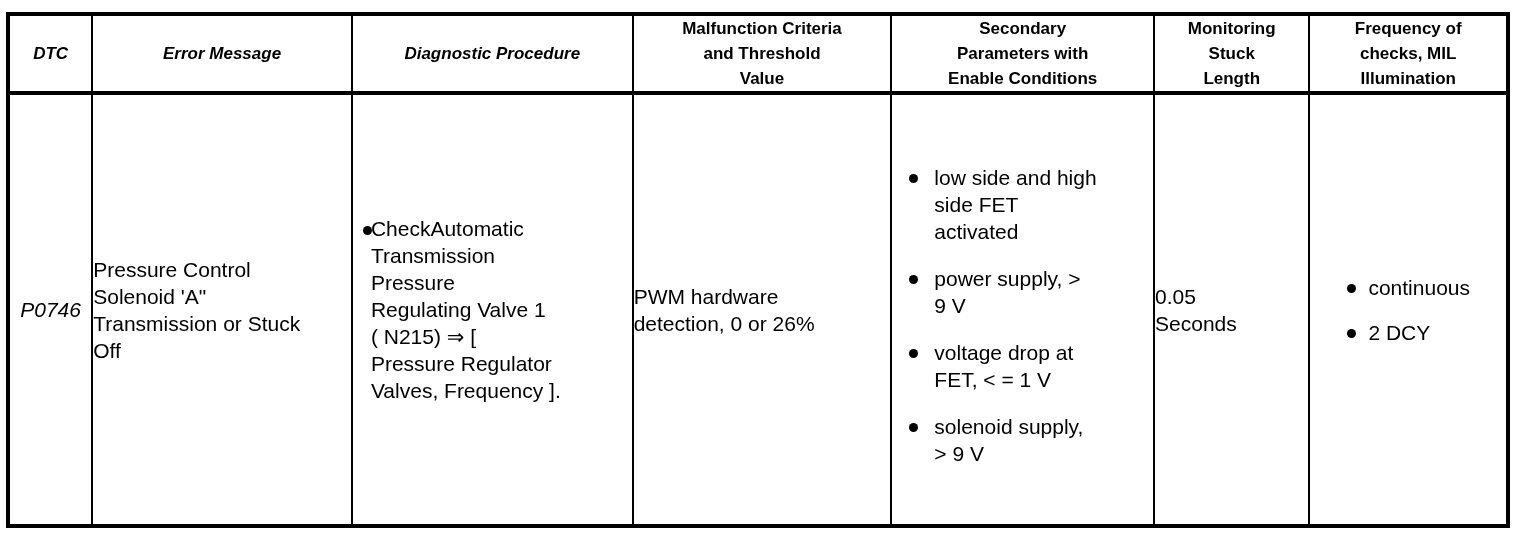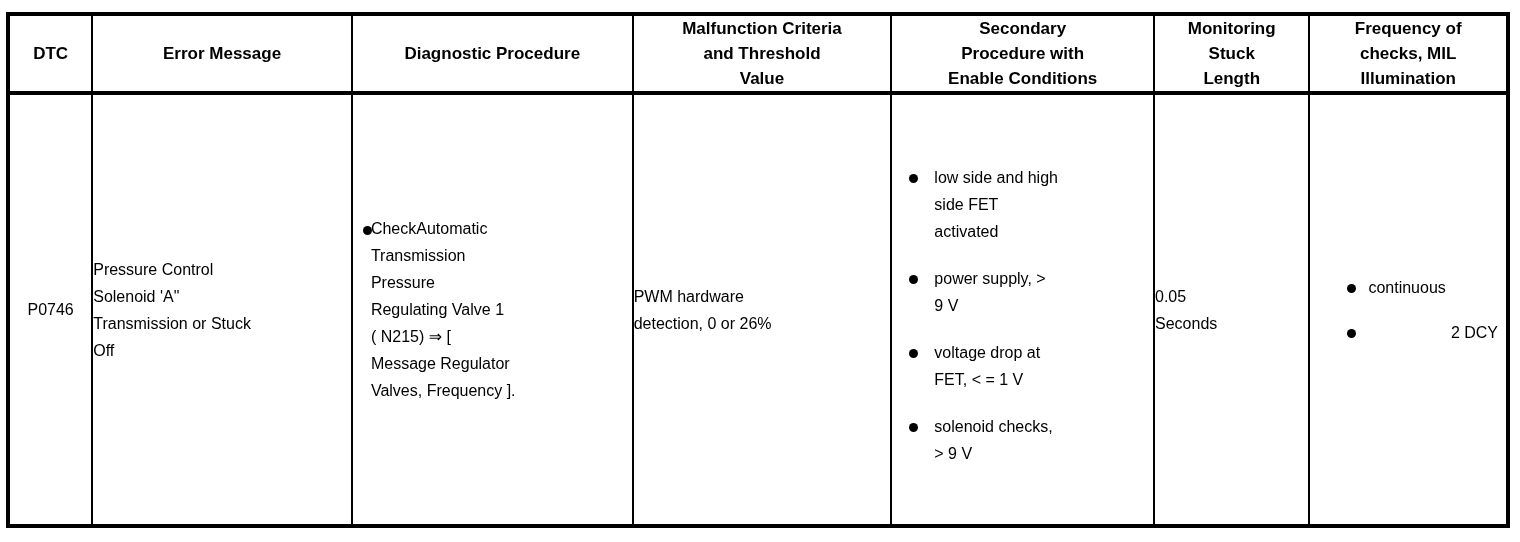--- a/index.html
+++ b/index.html
@@ -43,39 +43,40 @@
   thead th {
     border-bottom: 4px solid #000;
     font-weight: bold;
     text-align: center;
     font-size: 17px;
     line-height: 25px;
     padding: 6px 6px;
   }
 
   tbody td {
-    font-size: 16px;
+    font-size: 21px;
     line-height: 27px;
   }
 
   
   .c-dtc       { width: 84px;  }
   .c-err       { width: 259px; }
   .c-diag      { width: 280px; }
   .c-crit      { width: 258px; }
   .c-sec       { width: 262px; }
   .c-time      { width: 155px; }
   .c-freq      { width: 198px; }
 
   
   .cell-pad      { padding: 0 10px; }
   .cell-center   { text-align: center; }
 
   .txt-block {
     display: block;
+    font-style: italic;
   }
   .txt-line {
     display: block;
     white-space: pre;
   }
 
   
   .va-top { vertical-align: top; }
   .va-mid { vertical-align: middle; }
 
@@ -107,21 +108,21 @@
 
   
   .sec-wrap { padding: 12px 8px 0 8px; }
   ul.sec-list > li { margin-bottom: 20px; }
   ul.sec-list > li:last-child { margin-bottom: 0; }
   ul.sec-list > li::before { left: 9px; top: 10px; }
 
   
   .freq-wrap { padding: 0 8px; margin-left: 16px; }
   ul.freq-list > li { margin-bottom: 18px; }
-  ul.freq-list > li:last-child { margin-bottom: 0; text-align: right; }
+  ul.freq-list > li:last-child { margin-bottom: 0; }
   ul.freq-list > li::before { left: 13px; top: 10px; }
 </style>
 </head>
 <body>
 
 <div class="sheet">
 
   <table class="dtc-table">
     <colgroup>
       <col class="c-dtc">
@@ -144,21 +145,21 @@
         <th>
           <span class="txt-block">Diagnostic Procedure</span>
         </th>
         <th>
           <span class="txt-line">Malfunction Criteria</span>
           <span class="txt-line">and Threshold</span>
           <span class="txt-line">Value</span>
         </th>
         <th>
           <span class="txt-line">Secondary</span>
-          <span class="txt-line">Procedure with</span>
+          <span class="txt-line">Parameters with</span>
           <span class="txt-line">Enable Conditions</span>
         </th>
         <th>
           <span class="txt-line">Monitoring</span>
           <span class="txt-line">Stuck</span>
           <span class="txt-line">Length</span>
         </th>
         <th>
           <span class="txt-line">Frequency of</span>
           <span class="txt-line">checks, MIL</span>
@@ -182,21 +183,21 @@
         </td>
 
         <td class="va-mid">
           <ul class="bullets diag-list">
             <li>
               <span class="txt-line">CheckAutomatic</span>
               <span class="txt-line">Transmission</span>
               <span class="txt-line">Pressure</span>
               <span class="txt-line">Regulating Valve 1</span>
               <span class="txt-line">( N215) ⇒ [</span>
-              <span class="txt-line">Message Regulator</span>
+              <span class="txt-line">Pressure Regulator</span>
               <span class="txt-line">Valves, Frequency ].</span>
             </li>
           </ul>
         </td>
 
         <td class="va-mid cell-pad">
           <span class="txt-line">PWM hardware</span>
           <span class="txt-line">detection, 0 or 26%</span>
         </td>
 
@@ -210,21 +211,21 @@
               </li>
               <li>
                 <span class="txt-line">power supply, &gt;</span>
                 <span class="txt-line">9 V</span>
               </li>
               <li>
                 <span class="txt-line">voltage drop at</span>
                 <span class="txt-line">FET, &lt; = 1 V</span>
               </li>
               <li>
-                <span class="txt-line">solenoid checks,</span>
+                <span class="txt-line">solenoid supply,</span>
                 <span class="txt-line">&gt; 9 V</span>
               </li>
             </ul>
           </div>
         </td>
 
         <td class="va-mid cell-pad">
           <span class="txt-line">0.05</span>
           <span class="txt-line">Seconds</span>
         </td>

